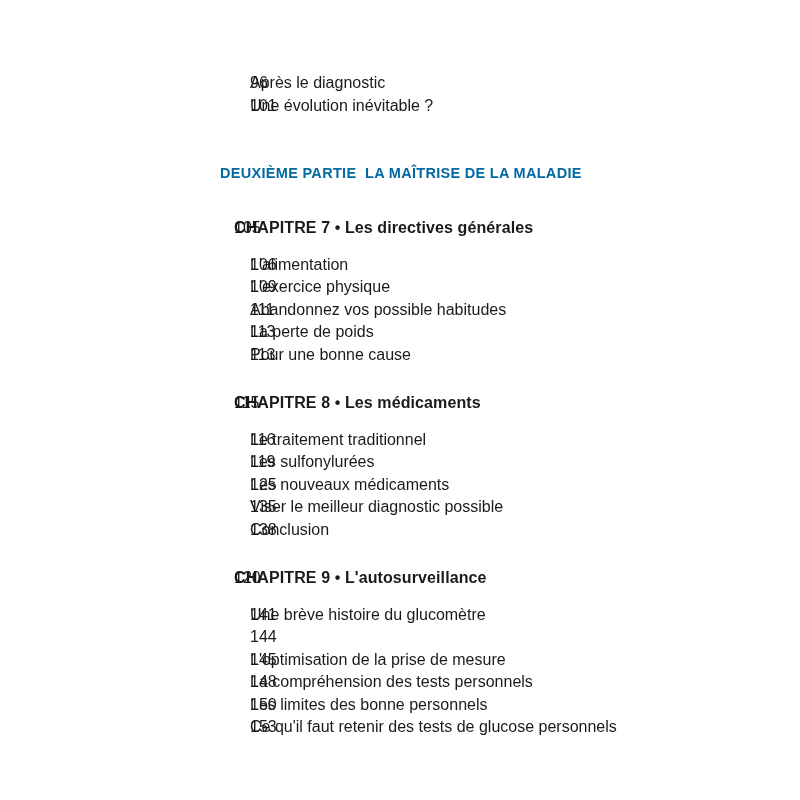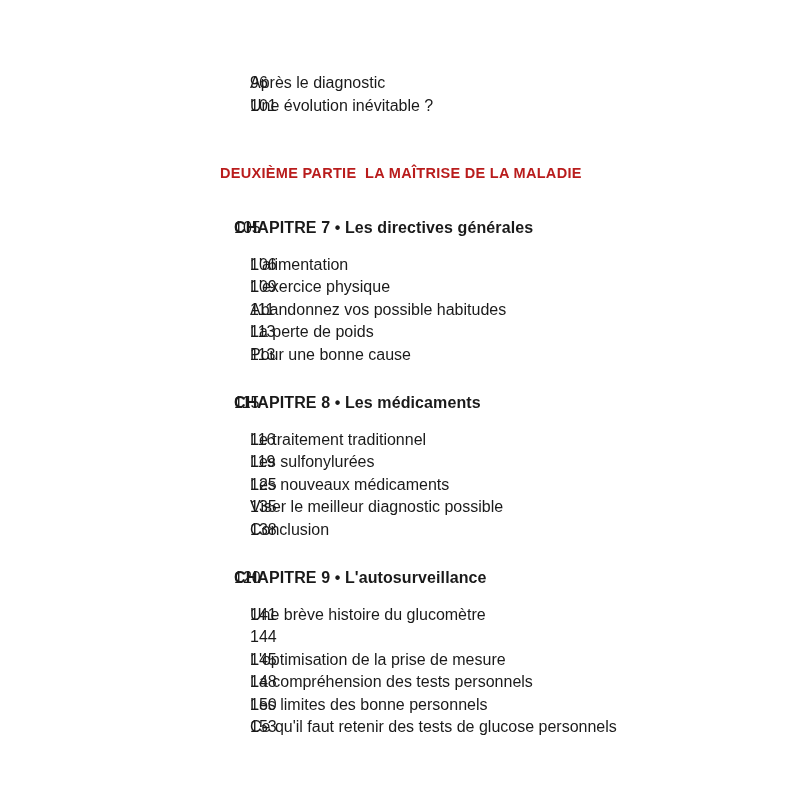--- a/index.html
+++ b/index.html
@@ -51,21 +51,21 @@
   .chapter-title { font-weight: 700; }
 
   
   .part-heading {
     position: relative;
     margin-left: 220px;
     width: 372px;
     font-size: 14.5px;
     font-weight: 700;
     letter-spacing: 0.3px;
-    color: #b91c1c;
+    color: #0369a1;
     white-space: nowrap;
   }
   .part-heading .part-name { font-weight: 700; }
   .part-heading .part-title { font-weight: 700; }
 
   .gap-sm { height: 14px; }
   .gap-md { height: 26px; }
   .gap-lg { height: 38px; }
   .gap-xl { height: 46px; }
 </style>

